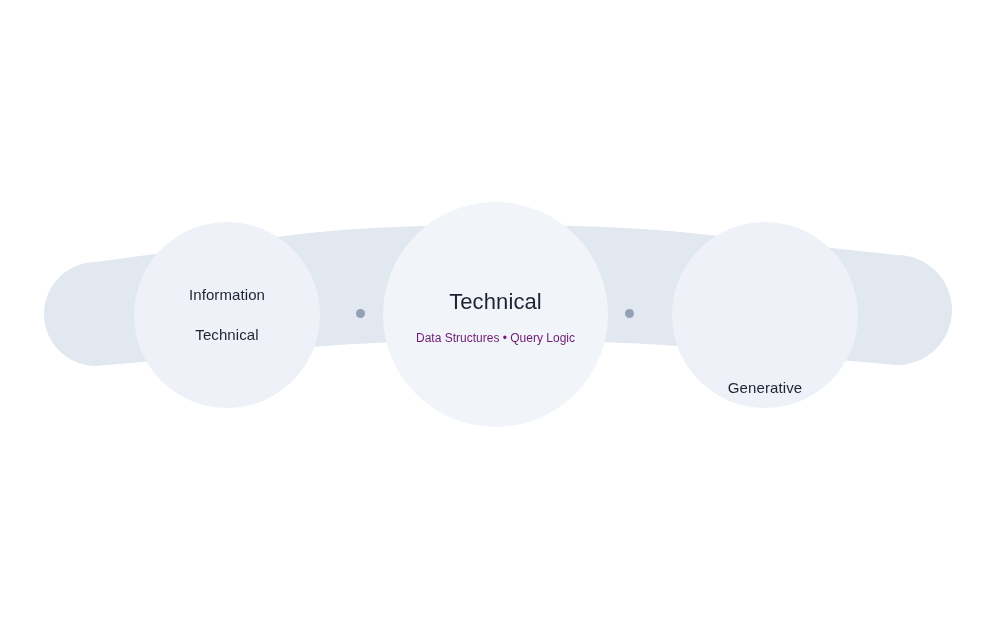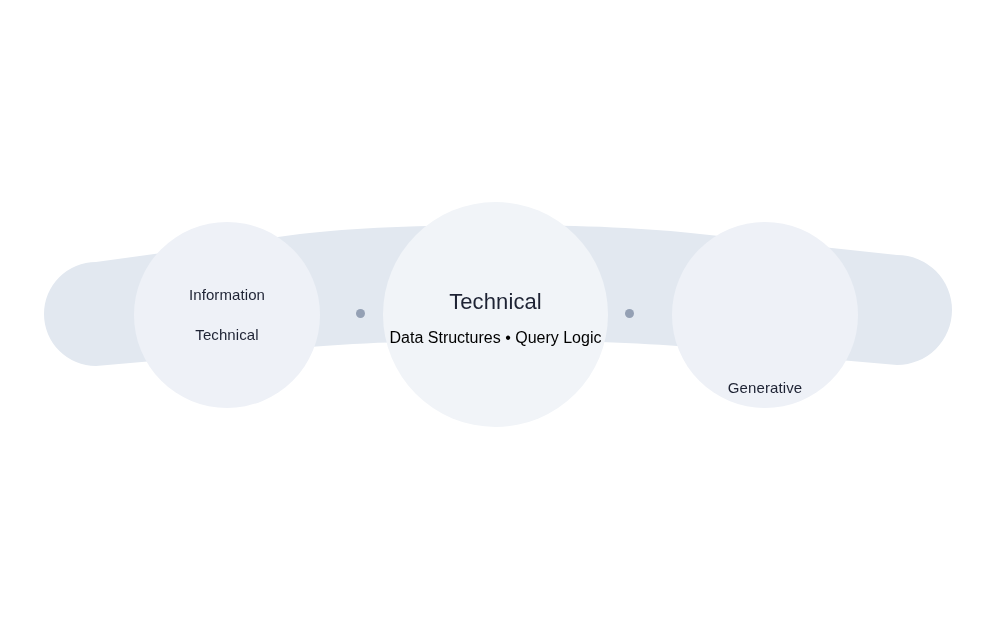--- a/index.html
+++ b/index.html
@@ -68,23 +68,23 @@
     white-space: nowrap;
   }
 
   .node-center .node-line {
     font-size: 22px;
     line-height: 41px;
   }
 
   .node-subtitle {
     margin-top: 6px;
-    font-size: 16px;
+    font-size: 12px;
     line-height: 20px;
-    color: #000000;
+    color: #701a75;
     white-space: nowrap;
   }
 
   
   .dot {
     position: absolute;
     width: 9px;
     height: 9px;
     border-radius: 50%;
     background: #94a0b4;

